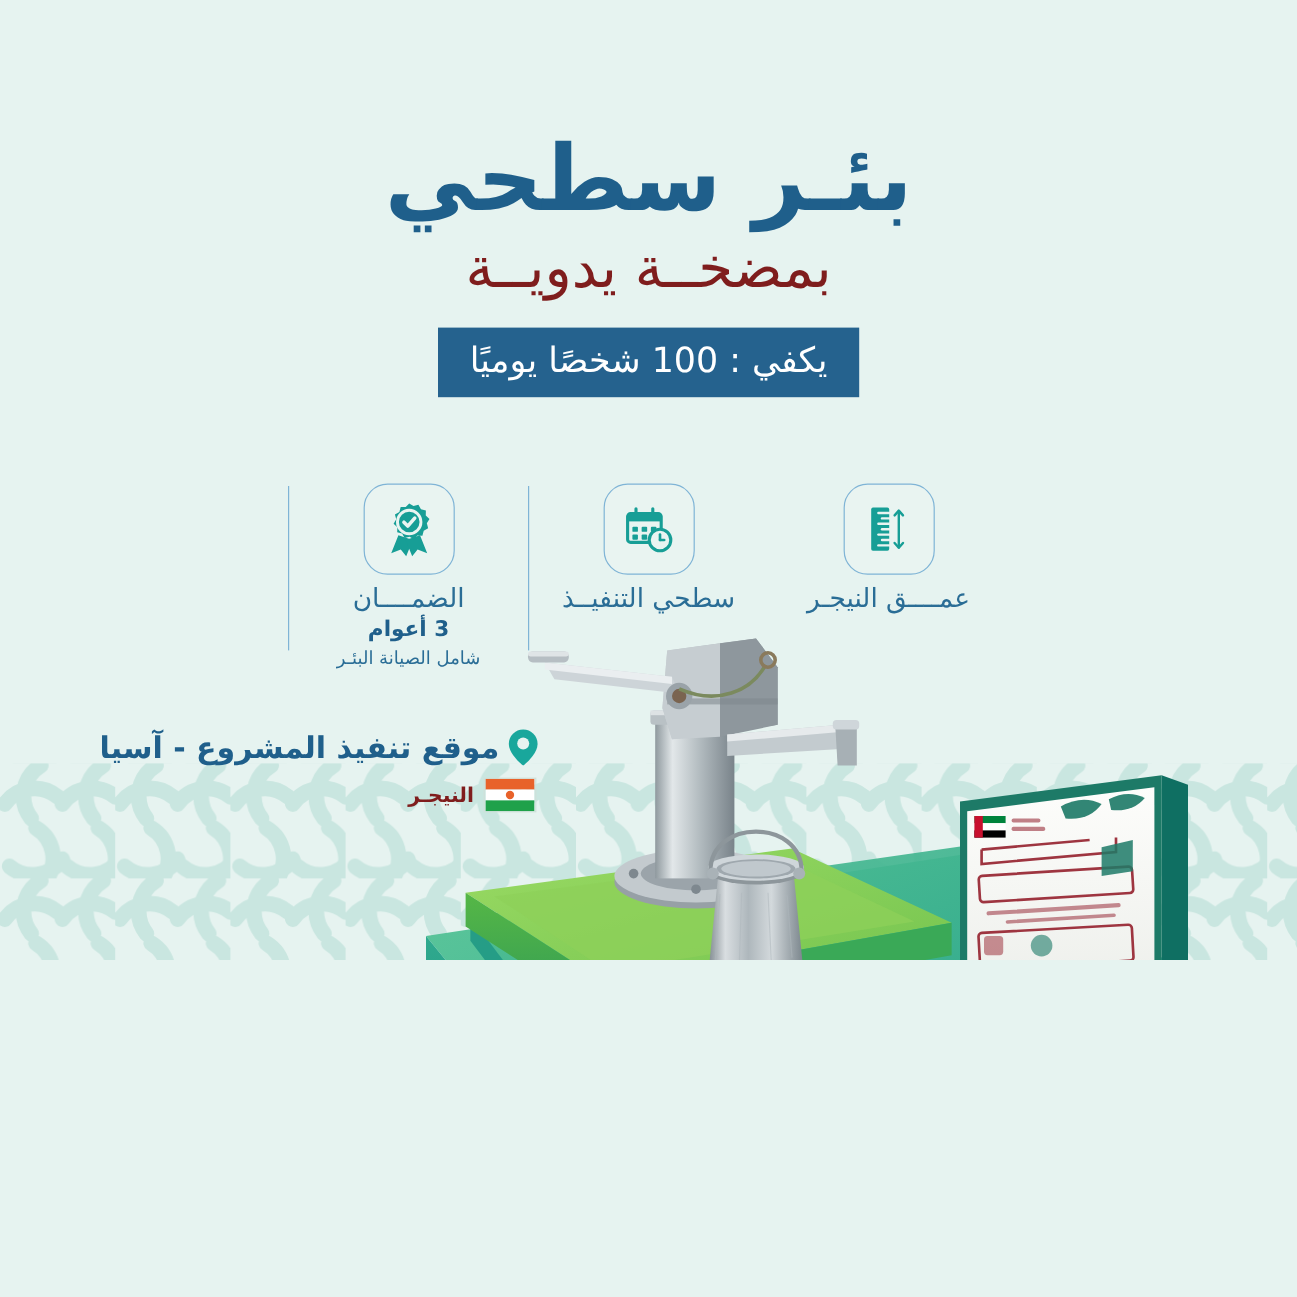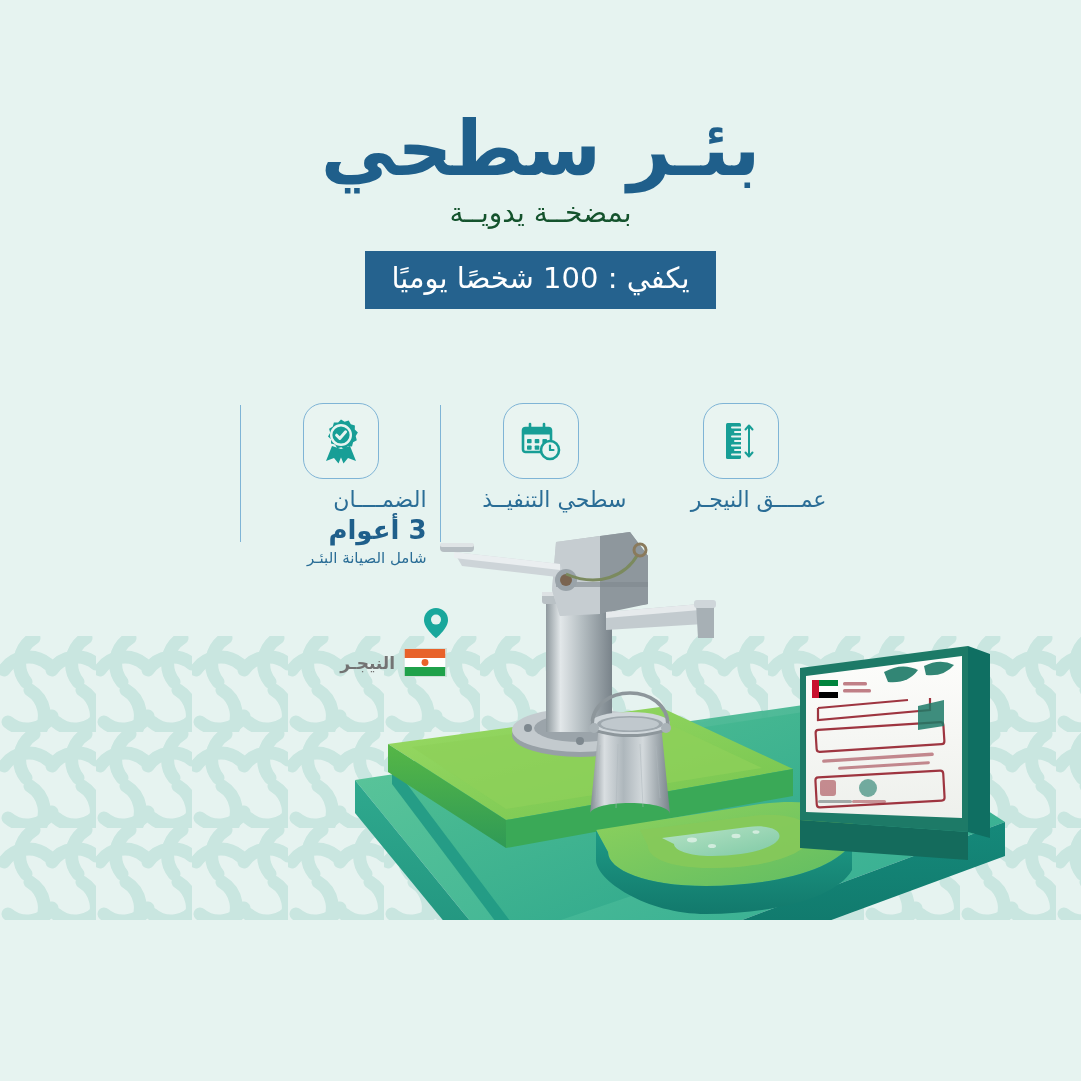--- a/index.html
+++ b/index.html
@@ -3,89 +3,89 @@
 <meta charset="utf-8">
 <title>بئر سطحي</title>
 <style>
   html,body{margin:0;padding:0;}
   body{
     width:1081px;height:1081px;overflow:hidden;
     background:#e6f3f0;
     font-family:"DejaVu Sans","Liberation Sans",sans-serif;
     position:relative;
   }
-  .stage{position:absolute;inset:0;width:1081px;height:920px;overflow:hidden;}
+  .stage{position:absolute;inset:0;width:1081px;height:800px;overflow:hidden;}
 
   
   .bg-pattern{
     position:absolute;left:0;right:0;top:636px;height:378px;
     opacity:1;pointer-events:none;
   }
 
   
   .header{position:absolute;left:0;right:0;top:112px;text-align:center;}
   .title{
     font-size:76px;line-height:0.98;font-weight:bold;color:#1f5f8b;
     letter-spacing:0px;margin:0;
   }
   .subtitle{
-    font-size:28px;color:#14532d;margin:10px 0 0;font-weight:normal;
+    font-size:47px;color:#7f1d1d;margin:10px 0 0;font-weight:normal;
     letter-spacing:1px;
   }
   .badge-wrap{margin-top:22px;display:flex;justify-content:center;}
   .badge{
     background:#25628e;color:#ffffff;font-size:29px;font-weight:normal;
     padding:9px 26px 12px;display:inline-block;line-height:1.25;
   }
 
   
   .features{
     position:absolute;top:403px;left:0;right:0;
     display:flex;justify-content:center;align-items:flex-start;
     direction:rtl;
   }
   .feature{
-    width:172px;text-align:right;position:relative;
+    width:172px;text-align:center;position:relative;
     padding:0 14px;
   }
   .feature + .feature::after{
     content:"";position:absolute;top:2px;left:-1px;width:1px;height:137px;
     background:#7fb4d6;
   }
   .icon-tile{
     width:74px;height:74px;margin:0 auto 8px;
     border:1.5px solid #7fb4d6;border-radius:20px;
     background:#e9f4f1;
     display:flex;align-items:center;justify-content:center;
   }
   .feat-label{
     font-size:22px;color:#2a6d96;line-height:1.2;margin:0;white-space:nowrap;
   }
   .feat-value{
-    font-size:26px;color:#1f5f8b;font-weight:bold;line-height:1.25;margin:1px 0 0;
+    font-size:18px;color:#1f5f8b;font-weight:bold;line-height:1.25;margin:1px 0 0;
     white-space:nowrap;
   }
   .feat-note{
     font-size:15px;color:#2a6d96;line-height:1.3;margin:2px 0 0;white-space:nowrap;
   }
 
   
   .location{
     position:absolute;top:607px;right:632px;text-align:left;
     direction:rtl;
   }
   .loc-line{
     display:flex;align-items:center;justify-content:flex-start;gap:7px;
     font-size:25px;color:#1f5f8b;font-weight:bold;white-space:nowrap;
   }
   .loc-sub{
     display:flex;align-items:center;justify-content:flex-start;gap:8px;
     margin-top:9px;padding-right:2px;
   }
-  .loc-country{font-size:17px;color:#737373;font-weight:bold;}
+  .loc-country{font-size:17px;color:#7f1d1d;font-weight:bold;}
   .flag{
     width:42px;height:27px;border:1px solid #cfe0da;display:block;
   }
 
   
   .illustration{
     position:absolute;left:0;top:530px;width:1081px;height:551px;
   }
 </style>
 </head>
@@ -187,20 +187,21 @@
     </div>
 
   </div>
 
   <div class="location">
     <div class="loc-line">
       <svg width="26" height="32" viewBox="0 0 26 32" xmlns="http://www.w3.org/2000/svg">
         <path d="M13 1 C6.4 1 1 6.3 1 12.9 C1 21.6 13 31 13 31 C13 31 25 21.6 25 12.9 C25 6.3 19.6 1 13 1 Z" fill="#19a79c"></path>
         <circle cx="13" cy="12.6" r="5" fill="#e6f3f0"></circle>
       </svg>
+      <span>موقع تنفيذ المشروع - آسيا</span>
     </div>
     <div class="loc-sub">
       <svg class="flag" viewBox="0 0 42 28" xmlns="http://www.w3.org/2000/svg">
         <rect x="0" y="0" width="42" height="9.33" fill="#e8622a"></rect>
         <rect x="0" y="9.33" width="42" height="9.34" fill="#ffffff"></rect>
         <rect x="0" y="18.67" width="42" height="9.33" fill="#1fa14a"></rect>
         <circle cx="21" cy="14" r="3.6" fill="#e8622a"></circle>
       </svg>
       <span class="loc-country">النيجـر</span>
     </div>

